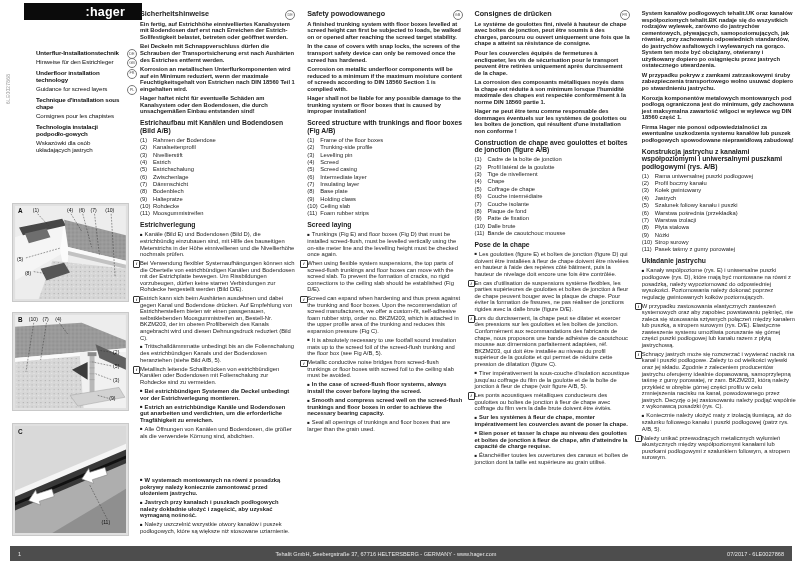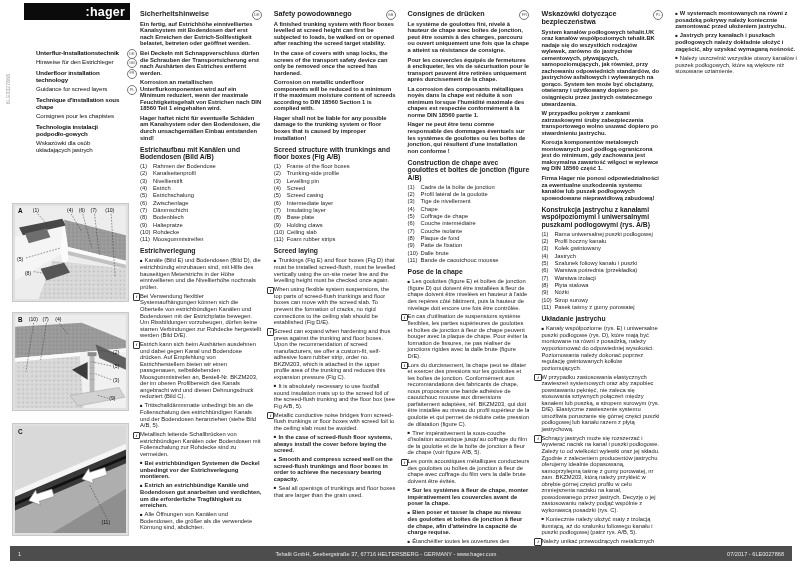--- a/index.html
+++ b/index.html
@@ -1,21 +1,21 @@
 <!DOCTYPE html>
 <html><head>
 <meta charset="utf-8">
 <style>
   html,body{margin:0;padding:0;background:#fff;}
   .page{position:relative;width:802px;height:567px;background:#fff;overflow:hidden;
         font-family:"Liberation Sans",sans-serif;color:#1c1c1c;}
   
   .logo-box{position:absolute;left:24px;top:3px;width:101px;height:17px;background:#0b0b0b;
             color:#fff;display:flex;align-items:center;justify-content:flex-end;
-            padding-right:5px;font-weight:bold;font-size:12.5px;letter-spacing:.2px;}
+            padding-right:17px;font-weight:bold;font-size:12.5px;letter-spacing:.2px;}
   .vert-code{position:absolute;left:6px;top:104px;transform:rotate(-90deg);transform-origin:left top;
              font-size:4.8px;color:#999;letter-spacing:.3px;white-space:nowrap;}
   
   .title-block{position:absolute;left:36px;top:49px;width:99px;}
   .title-line{position:relative;font-size:6.2px;line-height:1.18;letter-spacing:-.1px;
               color:#111;margin-bottom:1.5px;padding-right:11px;}
   .title-line.bold{font-weight:bold;}
   .title-line.gap{margin-top:3.5px;}
   .lang-badge{position:absolute;right:-2px;top:0;width:8px;height:8px;border:.7px solid #777;
               border-radius:50%;font-size:3.8px;font-weight:normal;color:#555;
@@ -24,21 +24,21 @@
   .fig{position:absolute;left:12px;width:117px;background:#e0e0e0;border:1px solid #c9c9c9;box-sizing:border-box;}
   .fig svg{display:block;width:100%;height:100%;}
   #fig-a{top:203px;height:99px;}
   #fig-b{top:312px;height:99px;}
   #fig-c{top:423px;height:113px;}
   svg text{font-family:"Liberation Sans",sans-serif;font-size:5.2px;fill:#111;}
   svg text.figletter{font-size:6.5px;font-weight:bold;}
   .leader{stroke:#333;stroke-width:.5;stroke-dasharray:1.8 1.3;fill:none;}
   
   .cols{position:absolute;left:133px;top:10px;width:664px;height:536px;display:grid;
-        grid-template-columns:repeat(5,1fr);column-gap:5px;overflow:hidden;}
+        grid-template-columns:repeat(4,1fr);column-gap:5px;overflow:hidden;}
   .col{position:relative;padding-left:7px;font-size:5.8px;line-height:1.13;color:#1d1d1d;overflow:hidden;}
   .col-heading{position:relative;font-size:7.2px;font-weight:bold;line-height:1.08;
                margin:0 0 3px 0;padding-right:12px;}
   .col-heading .lang-badge{right:0;top:0;}
   .safety-p{font-weight:bold;margin:0 0 3px 0;}
   .sec-heading{font-size:6.8px;font-weight:bold;line-height:1.1;margin:4.5px 0 2.5px 0;}
   .legend-item{display:flex;margin-bottom:.8px;}
   .legend-item .n{flex:none;width:13px;}
   .bullet{position:relative;margin-bottom:2.4px;}
   .bullet.bold{font-weight:bold;}
@@ -346,21 +346,20 @@
         <div class="bullet"><span class="sq">■</span><span>Les goulottes (figure E) et boîtes de jonction (figure D) qui doivent être installées à fleur de chape doivent être nivelées en hauteur à l'aide des repères côté bâtiment, puis la hauteur de nivelage doit encore une fois être contrôlée.</span></div>
         <div class="bullet info"><span class="info-ic">i</span><span>En cas d'utilisation de suspensions système flexibles, les parties supérieures de goulottes et boîtes de jonction à fleur de chape peuvent bouger avec la plaque de chape. Pour éviter la formation de fissures, ne pas réaliser de jonctions rigides avec la dalle brute (figure D/E).</span></div>
         <div class="bullet info"><span class="info-ic">i</span><span>Lors du durcissement, la chape peut se dilater et exercer des pressions sur les goulottes et les boîtes de jonction. Conformément aux recommandations des fabricants de chape, nous proposons une bande adhésive de caoutchouc mousse aux dimensions parfaitement adaptées, réf. BKZM203, qui doit être installée au niveau du profil supérieur de la goulotte et qui permet de réduire cette pression de dilatation (figure C).</span></div>
         <div class="bullet"><span class="sq">■</span><span>Tirer impérativement la sous-couche d'isolation acoustique jusqu'au coffrage du film de la goulotte et de la boîte de jonction à fleur de chape (voir figure A/B, 5).</span></div>
         <div class="bullet info"><span class="info-ic">i</span><span>Les ponts acoustiques métalliques conducteurs des goulottes ou boîtes de jonction à fleur de chape avec coffrage du film vers la dalle brute doivent être évités.</span></div>
         <div class="bullet bold"><span class="sq">■</span><span>Sur les systèmes à fleur de chape, monter impérativement les couvercles avant de poser la chape.</span></div>
         <div class="bullet bold"><span class="sq">■</span><span>Bien poser et tasser la chape au niveau des goulottes et boîtes de jonction à fleur de chape, afin d'atteindre la capacité de charge requise.</span></div>
         <div class="bullet"><span class="sq">■</span><span>Étanchéifier toutes les ouvertures des canaux et boîtes de jonction dont la taille est supérieure au grain utilisé.</span></div>
       </div>
       <div class="col">
-        <div class="col-heading"><span>Wskazówki dotyczące bezpieczeństwa</span><span class="lang-badge">PL</span></div>
         <p class="safety-p">System kanałów podłogowych tehalit.UK oraz kanałów współpoziomych tehalit.BK nadaje się do wszystkich rodzajów wylewek, zarówno do jastrychów cementowych, pływających, samopoziomujących, jak również, przy zachowaniu odpowiednich standardów, do jastrychów asfaltowych i wylewanych na gorąco. System ten może być obciążany, otwierany i użytkowany dopiero po osiągnięciu przez jastrych ostatecznego utwardzenia.</p>
         <p class="safety-p">W przypadku pokryw z zamkami zatrzaskowymi śruby zabezpieczenia transportowego wolno usuwać dopiero po stwardnieniu jastrychu.</p>
         <p class="safety-p">Korozja komponentów metalowych montowanych pod podłogą ograniczona jest do minimum, gdy zachowana jest maksymalna zawartość wilgoci w wylewce wg DIN 18560 część 1.</p>
         <p class="safety-p">Firma Hager nie ponosi odpowiedzialności za ewentualne uszkodzenia systemu kanałów lub puszek podłogowych spowodowane nieprawidłową zabudową!</p>
         <div class="sec-heading">Konstrukcja jastrychu z kanałami współpoziomymi i uniwersalnymi puszkami podłogowymi (rys. A/B)</div>
         <div class="legend-item">
           <span class="n">(1)</span>
           <span>Rama uniwersalnej puszki podłogowej</span>
         </div>
         <div class="legend-item">

